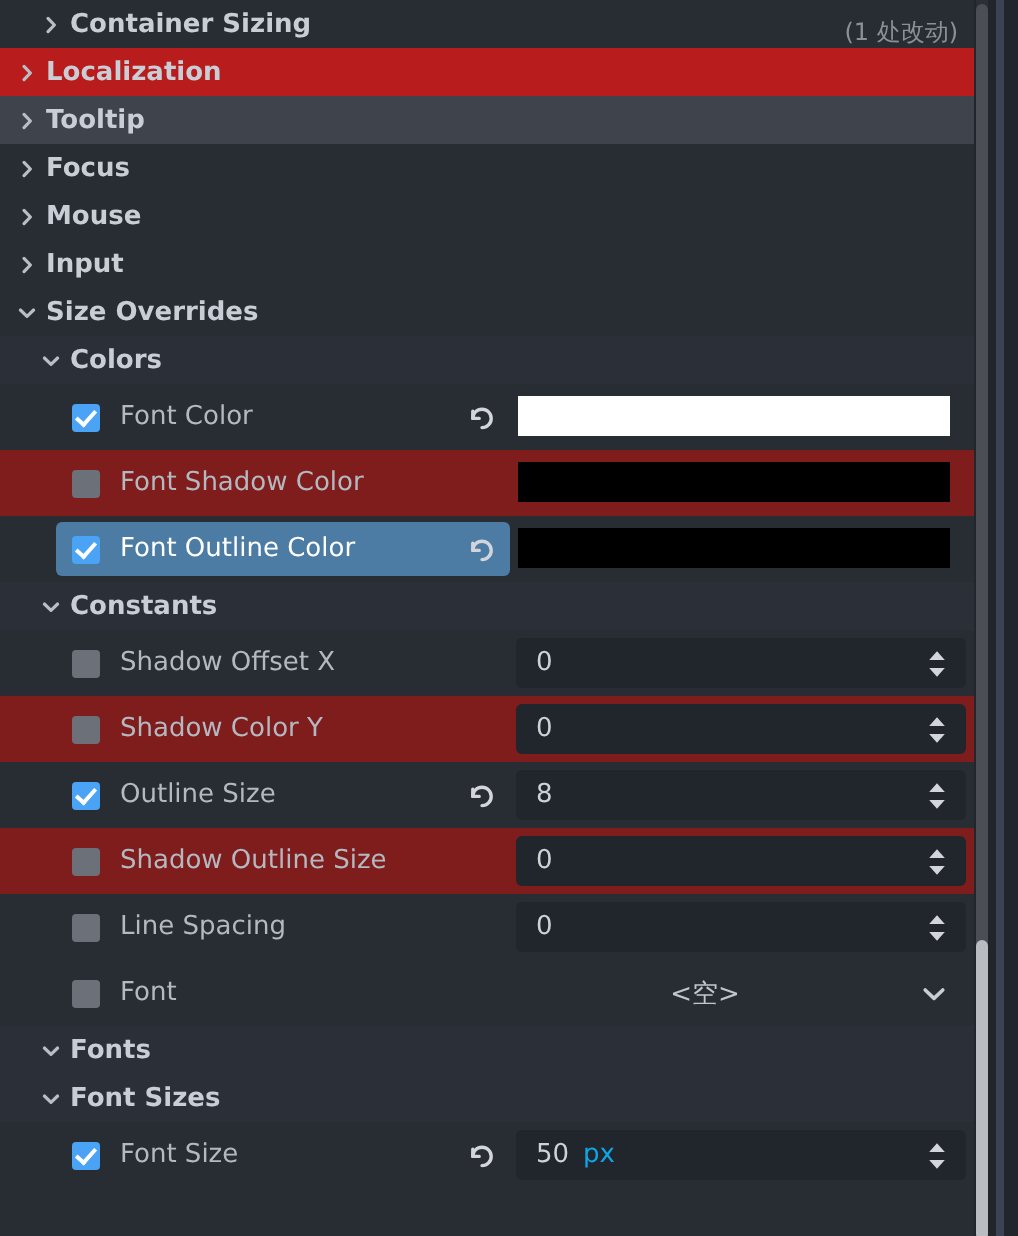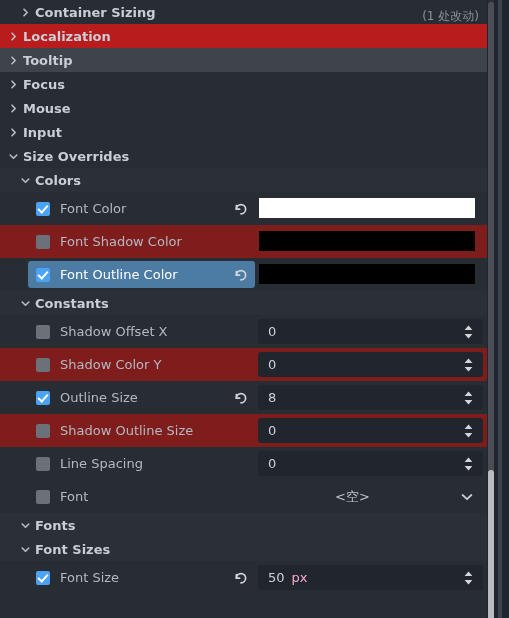--- a/index.html
+++ b/index.html
@@ -164,21 +164,21 @@
     align-items: center;
     padding-left: 10px;
     box-sizing: border-box;
   }
   .numval {
     font-size: 13px;
     color: #cdd2d9;
   }
   .numsuffix {
     font-size: 13px;
-    color: #f9a8d4;
+    color: #0ea5e9;
     margin-left: 7px;
   }
   .stepper {
     position: absolute;
     right: 8px;
     top: 50%;
     transform: translateY(-50%);
     width: 13px; height: 16px;
     color: #d2d6dc;
   }

